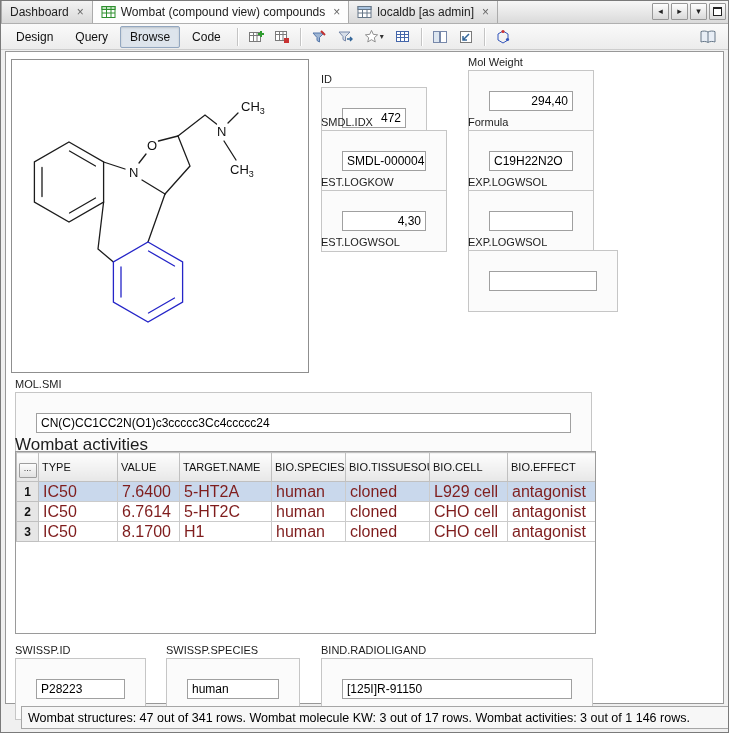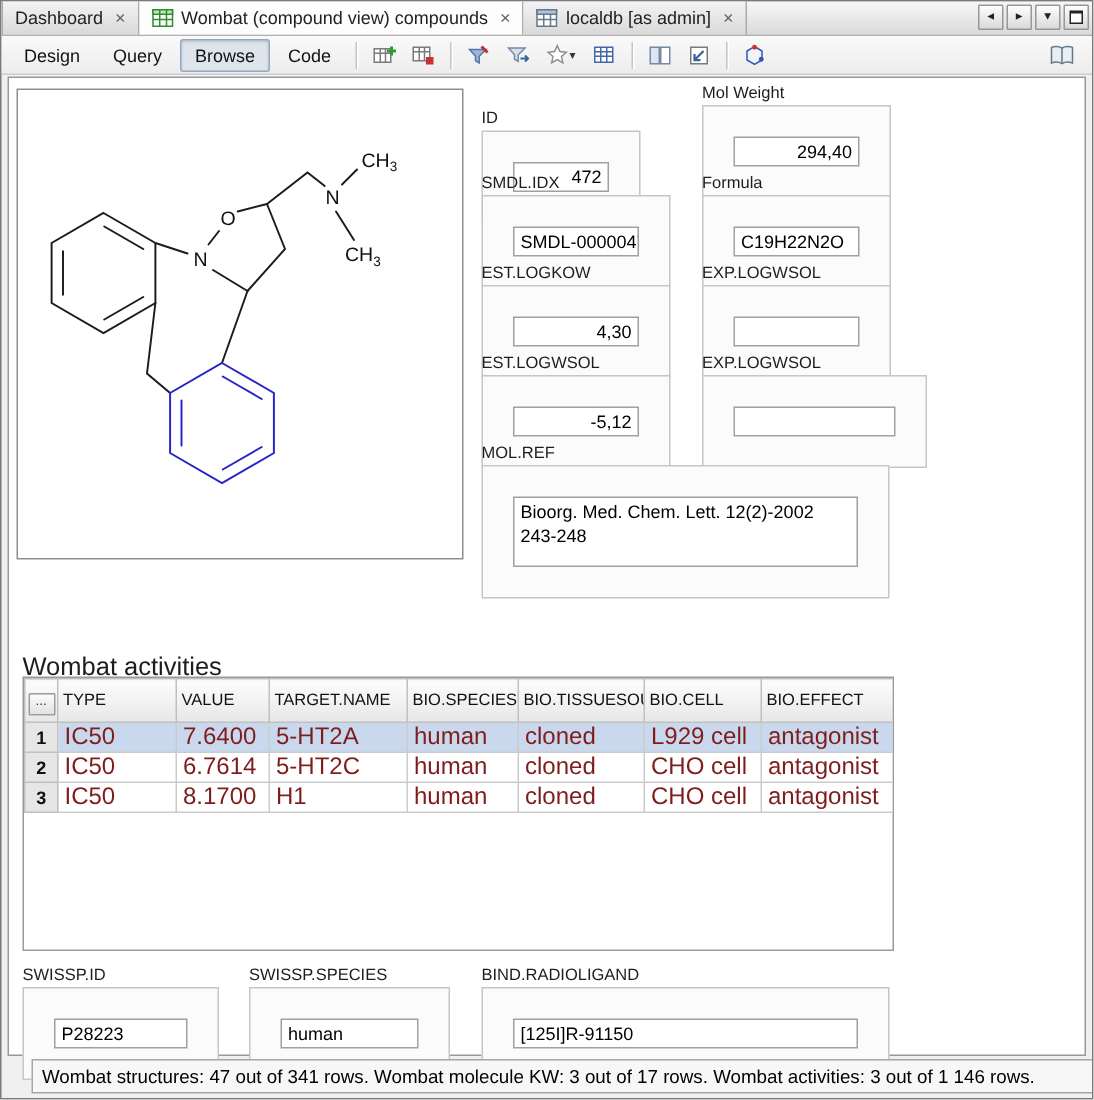--- a/index.html
+++ b/index.html
@@ -249,38 +249,35 @@
     </div>
     <div class="fld" style="left:462px;top:124px;width:126px">
       <div class="fld-label">EXP.LOGWSOL</div>
       <div class="fld-outer">
           <div class="fld-inner"></div>
         </div>
     </div>
 
     <div class="fld" style="left:315px;top:184px;width:126px">
       <div class="fld-label">EST.LOGWSOL</div>
-      <div class="fld-outer">
-          <div class="fld-inner num">-5,12</div>
-        </div>
     </div>
     <div class="fld" style="left:462px;top:184px;width:150px">
       <div class="fld-label">EXP.LOGWSOL</div>
       <div class="fld-outer">
           <div class="fld-inner"></div>
         </div>
     </div>
 
-    <div class="fld" style="left:315px;top:244px;width:272px">
-      <div class="fld-label">MOL.REF</div>
-      <div class="fld-outer tall">
-          <div class="fld-inner">Bioorg. Med. Chem. Lett. 12(2)-2002 243-248</div>
-        </div>
-    </div>
-
+
+    <div class="fld" style="left:9px;top:326px;width:577px">
+      <div class="fld-label">MOL.SMI</div>
+      <div class="fld-outer">
+          <div class="fld-inner">CN(C)CC1CC2N(O1)c3ccccc3Cc4ccccc24</div>
+        </div>
+    </div>
 
     <div class="sec-label" style="left:9px;top:387px">Wombat activities</div>
     <div class="tbl-panel">
       <table class="tbl">
         <colgroup>
           <col style="width:22px">
             <col style="width:79px">
             <col style="width:62px">
             <col style="width:92px">
           <col style="width:74px">

